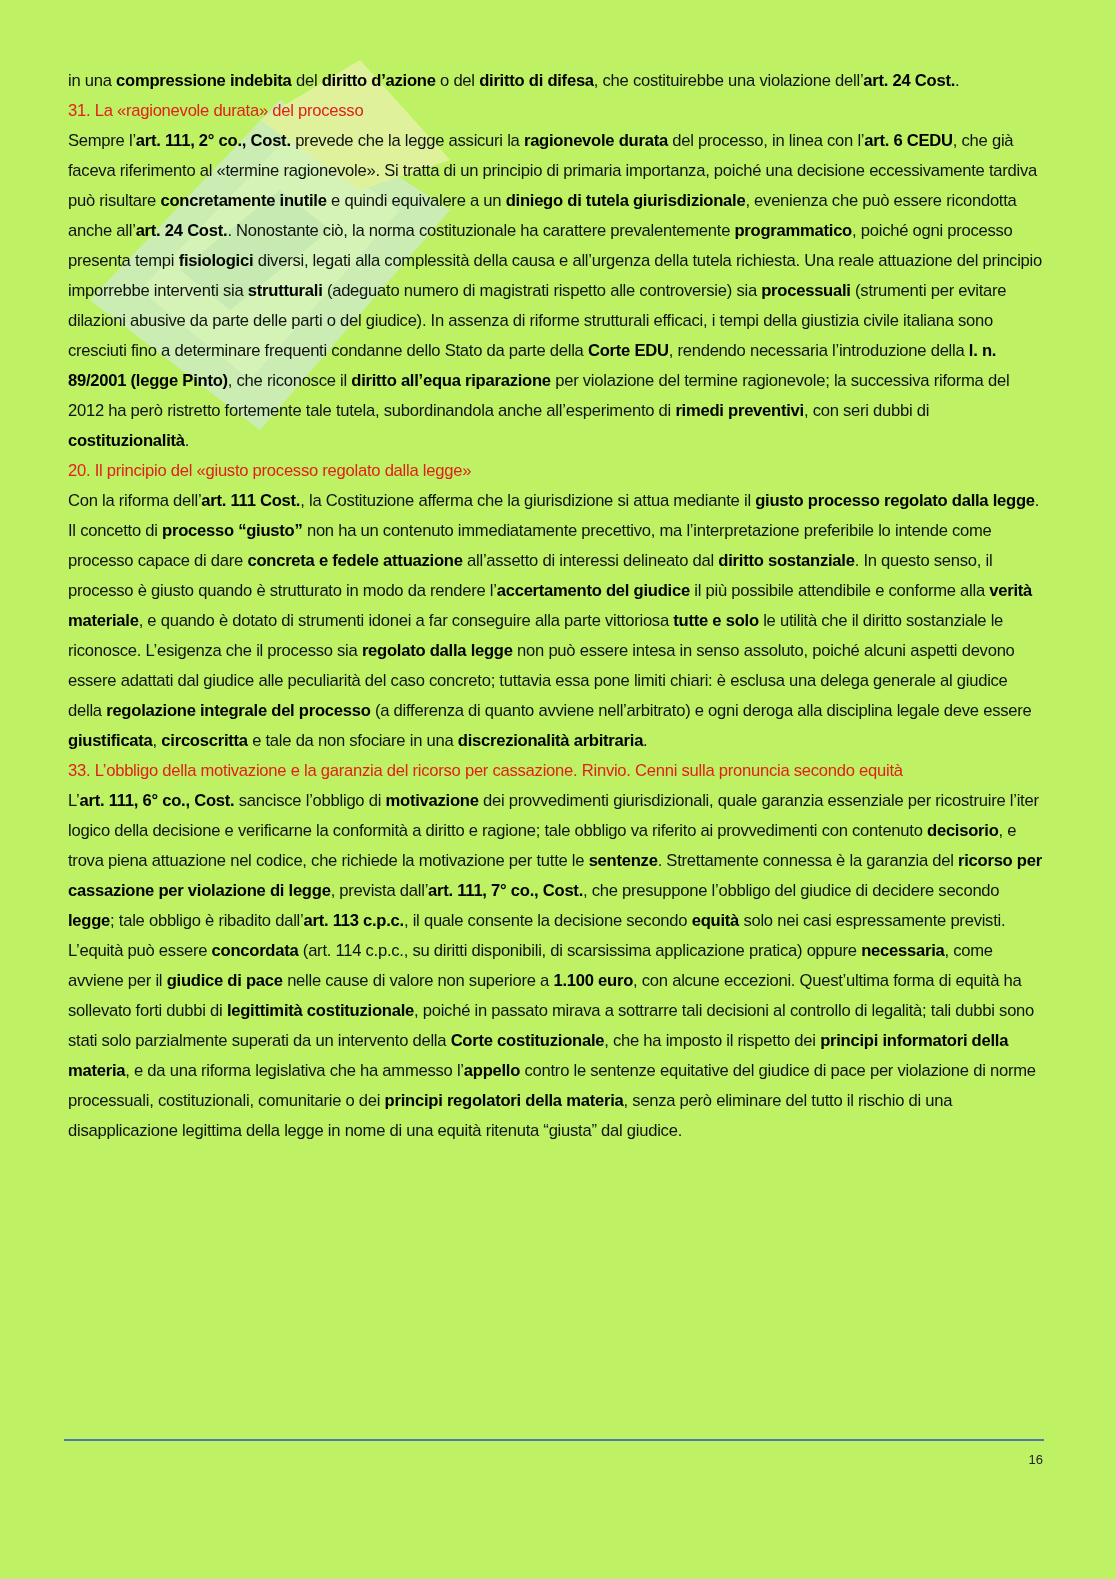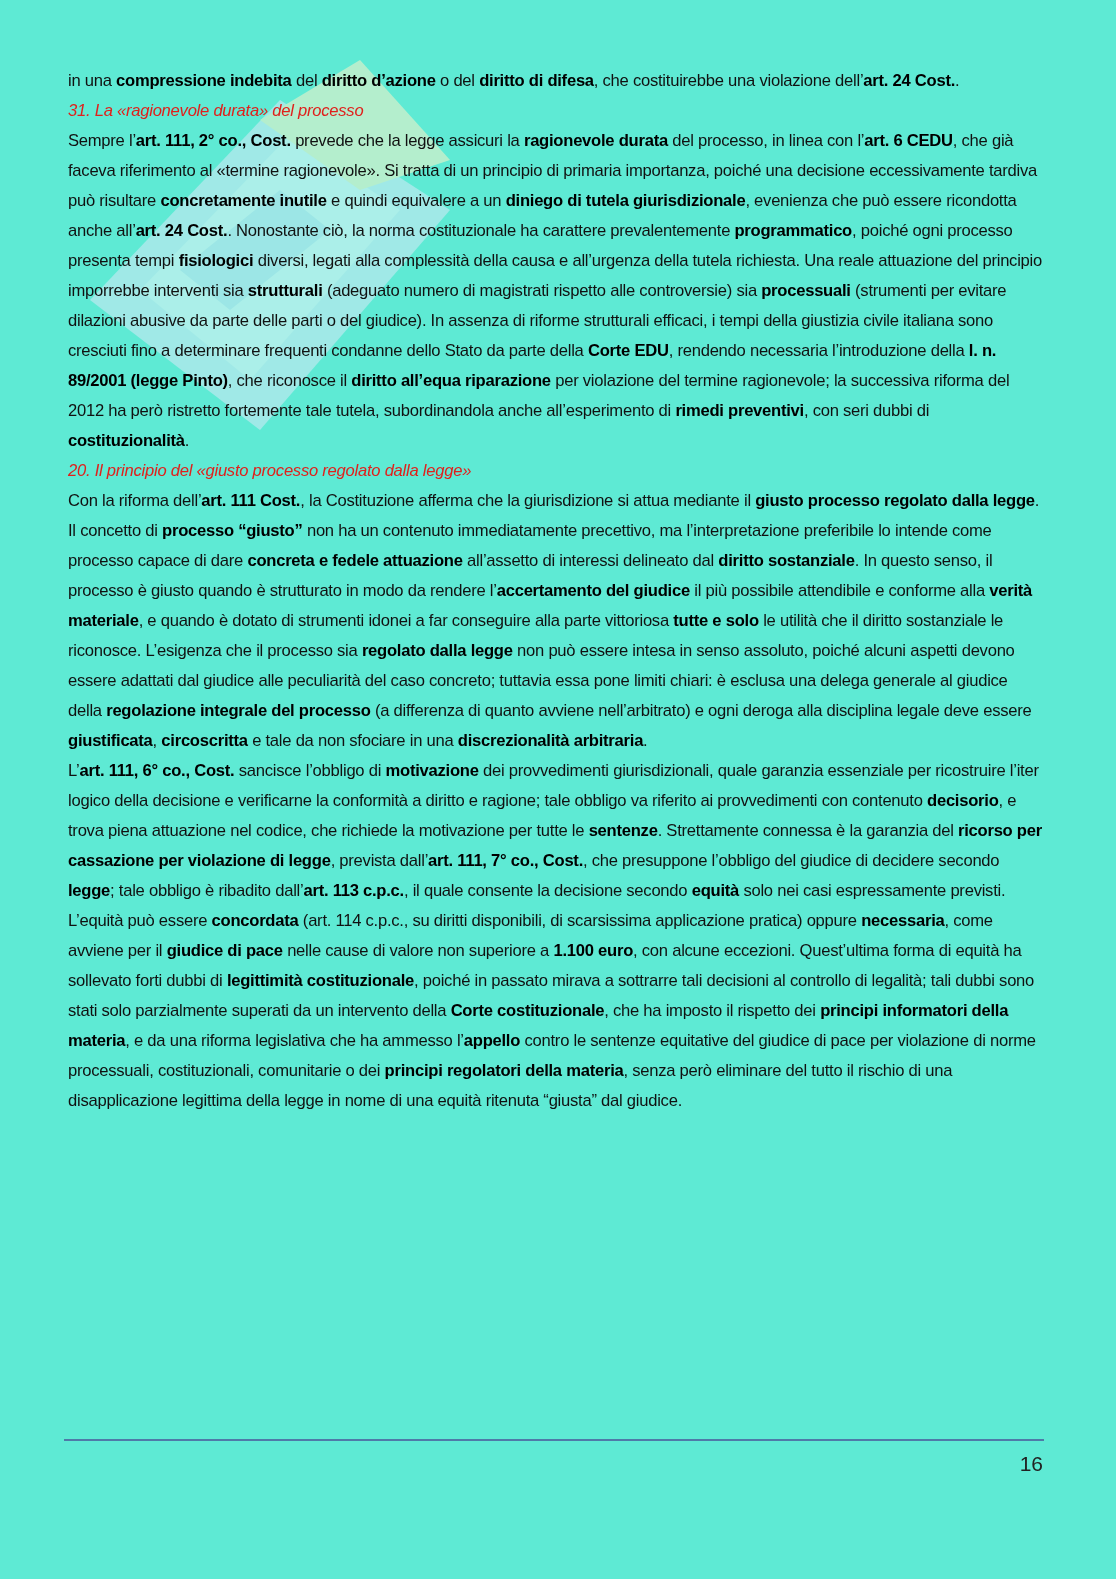--- a/index.html
+++ b/index.html
@@ -1,58 +1,59 @@
 <!DOCTYPE html>
 <html><head>
   <meta charset="utf-8">
   <style>
     html, body { margin: 0; padding: 0; background: #ffffff; }
     body { width: 1116px; height: 1579px; position: relative; overflow: hidden; }
     .page {
       position: absolute; left: 0; top: 0; width: 1116px; height: 1579px;
-      background: #5eead4;
+      background: #bef264;
     }
     .watermark {
       position: absolute; left: 30px; top: 40px; width: 440px; height: 420px;
       pointer-events: none; opacity: 0.55;
     }
     .content {
       position: absolute; left: 68px; top: 66px; width: 975px;
       font-family: "Liberation Sans", sans-serif;
       font-size: 16.6px; line-height: 30px; color: #111111;
       letter-spacing: -0.25px;
     }
     .content p { margin: 0; }
     .content b { font-weight: bold; color: #000000; }
-    .heading { color: #e0201c; font-weight: normal; font-style: italic; }
+    .heading { color: #e0201c; font-weight: normal; }
     .footer-line {
       position: absolute; left: 64px; top: 1439px; width: 980px; height: 2px;
       background: #4f7aa8;
     }
     .page-number {
       position: absolute; right: 73px; top: 1452px;
-      font-family: "Liberation Sans", sans-serif; font-size: 21px; color: #222222;
+      font-family: "Liberation Sans", sans-serif; font-size: 13px; color: #222222;
     }
   </style>
 </head>
 <body>
 
 <div class="page">
 
   <svg class="watermark" viewBox="0 0 440 420">
     <polygon points="60,260 250,60 420,170 230,390" fill="#d6e9f7"></polygon>
     <polygon points="110,250 260,95 370,170 220,340" fill="#eaf4fb"></polygon>
     <polygon points="230,80 330,20 420,120 330,150" fill="#fbf3c8"></polygon>
     <polygon points="150,230 250,150 300,190 200,270" fill="#cfe4f5"></polygon>
   </svg>
 
   <div class="content" id="content">
       <p><span>in una </span><b>compressione indebita</b><span> del </span><b>diritto d’azione</b><span> o del </span><b>diritto di difesa</b><span>, che costituirebbe una violazione dell’</span><b>art. 24 Cost.</b><span>.</span></p>
       <p class="heading">31. La «ragionevole durata» del processo</p>
       <p><span>Sempre l’</span><b>art. 111, 2° co., Cost.</b><span> prevede che la legge assicuri la </span><b>ragionevole durata</b><span> del processo, in linea con l’</span><b>art. 6 CEDU</b><span>, che già faceva riferimento al «termine ragionevole». Si tratta di un principio di primaria importanza, poiché una decisione eccessivamente tardiva può risultare </span><b>concretamente inutile</b><span> e quindi equivalere a un </span><b>diniego di tutela giurisdizionale</b><span>, evenienza che può essere ricondotta anche all’</span><b>art. 24 Cost.</b><span>. Nonostante ciò, la norma costituzionale ha carattere prevalentemente </span><b>programmatico</b><span>, poiché ogni processo presenta tempi </span><b>fisiologici</b><span> diversi, legati alla complessità della causa e all’urgenza della tutela richiesta. Una reale attuazione del principio imporrebbe interventi sia </span><b>strutturali</b><span> (adeguato numero di magistrati rispetto alle controversie) sia </span><b>processuali</b><span> (strumenti per evitare dilazioni abusive da parte delle parti o del giudice). In assenza di riforme strutturali efficaci, i tempi della giustizia civile italiana sono cresciuti fino a determinare frequenti condanne dello Stato da parte della </span><b>Corte EDU</b><span>, rendendo necessaria l’introduzione della </span><b>l. n. 89/2001 (legge Pinto)</b><span>, che riconosce il </span><b>diritto all’equa riparazione</b><span> per violazione del termine ragionevole; la successiva riforma del 2012 ha però ristretto fortemente tale tutela, subordinandola anche all’esperimento di </span><b>rimedi preventivi</b><span>, con seri dubbi di </span><b>costituzionalità</b><span>.</span></p>
       <p class="heading">20. Il principio del «giusto processo regolato dalla legge»</p>
       <p><span>Con la riforma dell’</span><b>art. 111 Cost.</b><span>, la Costituzione afferma che la giurisdizione si attua mediante il </span><b>giusto processo regolato dalla legge</b><span>. Il concetto di </span><b>processo “giusto”</b><span> non ha un contenuto immediatamente precettivo, ma l’interpretazione preferibile lo intende come processo capace di dare </span><b>concreta e fedele attuazione</b><span> all’assetto di interessi delineato dal </span><b>diritto sostanziale</b><span>. In questo senso, il processo è giusto quando è strutturato in modo da rendere l’</span><b>accertamento del giudice</b><span> il più possibile attendibile e conforme alla </span><b>verità materiale</b><span>, e quando è dotato di strumenti idonei a far conseguire alla parte vittoriosa </span><b>tutte e solo</b><span> le utilità che il diritto sostanziale le riconosce. L’esigenza che il processo sia </span><b>regolato dalla legge</b><span> non può essere intesa in senso assoluto, poiché alcuni aspetti devono essere adattati dal giudice alle peculiarità del caso concreto; tuttavia essa pone limiti chiari: è esclusa una delega generale al giudice della </span><b>regolazione integrale del processo</b><span> (a differenza di quanto avviene nell’arbitrato) e ogni deroga alla disciplina legale deve essere </span><b>giustificata</b><span>, </span><b>circoscritta</b><span> e tale da non sfociare in una </span><b>discrezionalità arbitraria</b><span>.</span></p>
+      <p class="heading">33. L’obbligo della motivazione e la garanzia del ricorso per cassazione. Rinvio. Cenni sulla pronuncia secondo equità</p>
       <p><span>L’</span><b>art. 111, 6° co., Cost.</b><span> sancisce l’obbligo di </span><b>motivazione</b><span> dei provvedimenti giurisdizionali, quale garanzia essenziale per ricostruire l’iter logico della decisione e verificarne la conformità a diritto e ragione; tale obbligo va riferito ai provvedimenti con contenuto </span><b>decisorio</b><span>, e trova piena attuazione nel codice, che richiede la motivazione per tutte le </span><b>sentenze</b><span>. Strettamente connessa è la garanzia del </span><b>ricorso per cassazione per violazione di legge</b><span>, prevista dall’</span><b>art. 111, 7° co., Cost.</b><span>, che presuppone l’obbligo del giudice di decidere secondo </span><b>legge</b><span>; tale obbligo è ribadito dall’</span><b>art. 113 c.p.c.</b><span>, il quale consente la decisione secondo </span><b>equità</b><span> solo nei casi espressamente previsti. L’equità può essere </span><b>concordata</b><span> (art. 114 c.p.c., su diritti disponibili, di scarsissima applicazione pratica) oppure </span><b>necessaria</b><span>, come avviene per il </span><b>giudice di pace</b><span> nelle cause di valore non superiore a </span><b>1.100 euro</b><span>, con alcune eccezioni. Quest’ultima forma di equità ha sollevato forti dubbi di </span><b>legittimità costituzionale</b><span>, poiché in passato mirava a sottrarre tali decisioni al controllo di legalità; tali dubbi sono stati solo parzialmente superati da un intervento della </span><b>Corte costituzionale</b><span>, che ha imposto il rispetto dei </span><b>principi informatori della materia</b><span>, e da una riforma legislativa che ha ammesso l’</span><b>appello</b><span> contro le sentenze equitative del giudice di pace per violazione di norme processuali, costituzionali, comunitarie o dei </span><b>principi regolatori della materia</b><span>, senza però eliminare del tutto il rischio di una disapplicazione legittima della legge in nome di una equità ritenuta “giusta” dal giudice.</span></p>
     </div>
 
   <div class="footer-line"></div>
   <div class="page-number">16</div>
 </div>
 
 </body></html>

